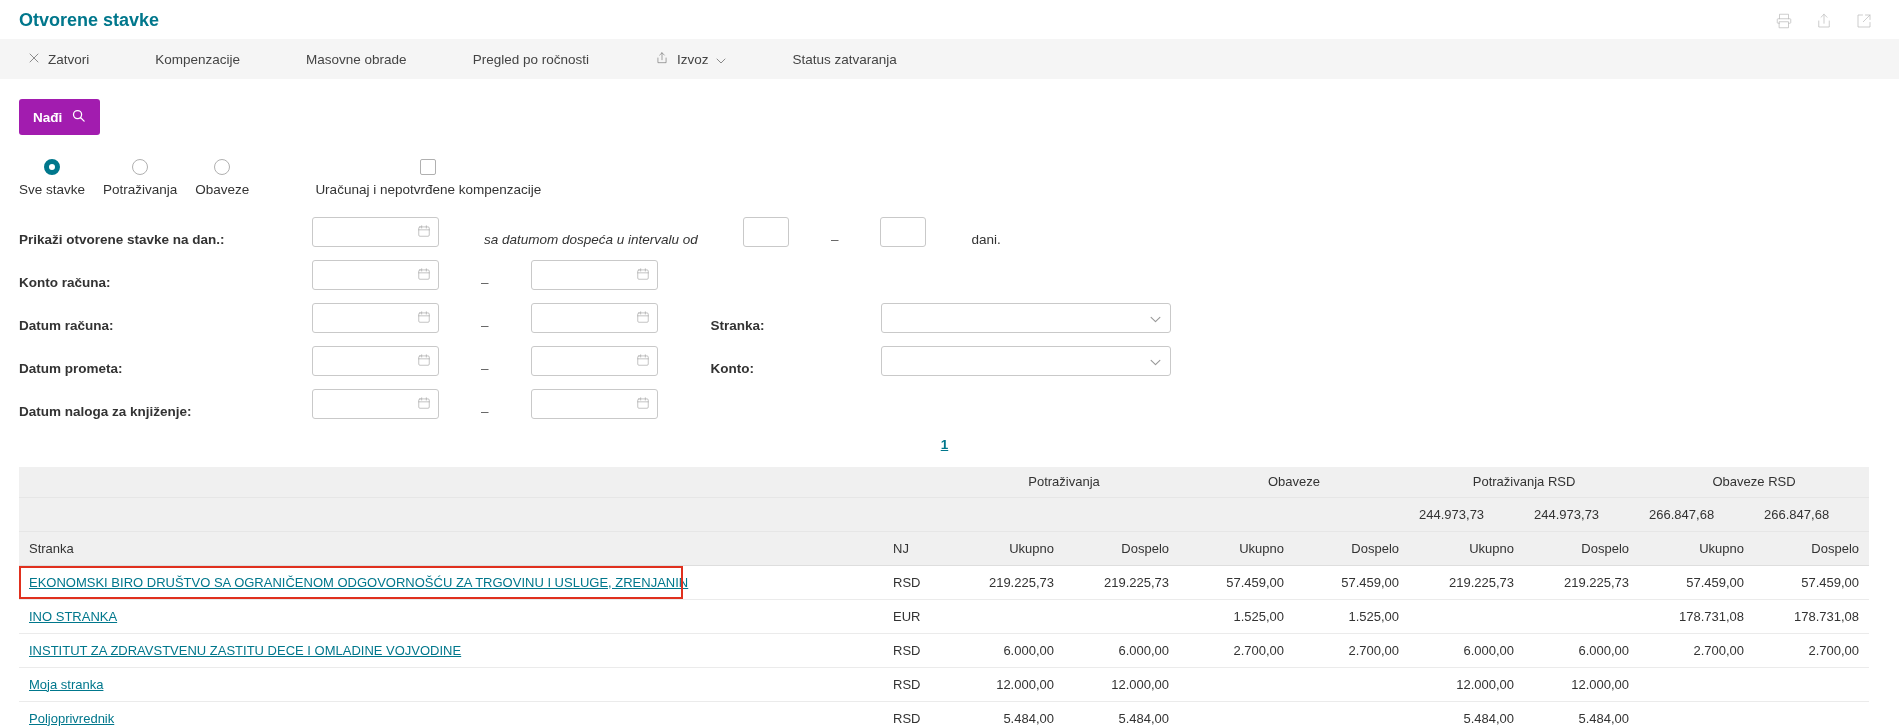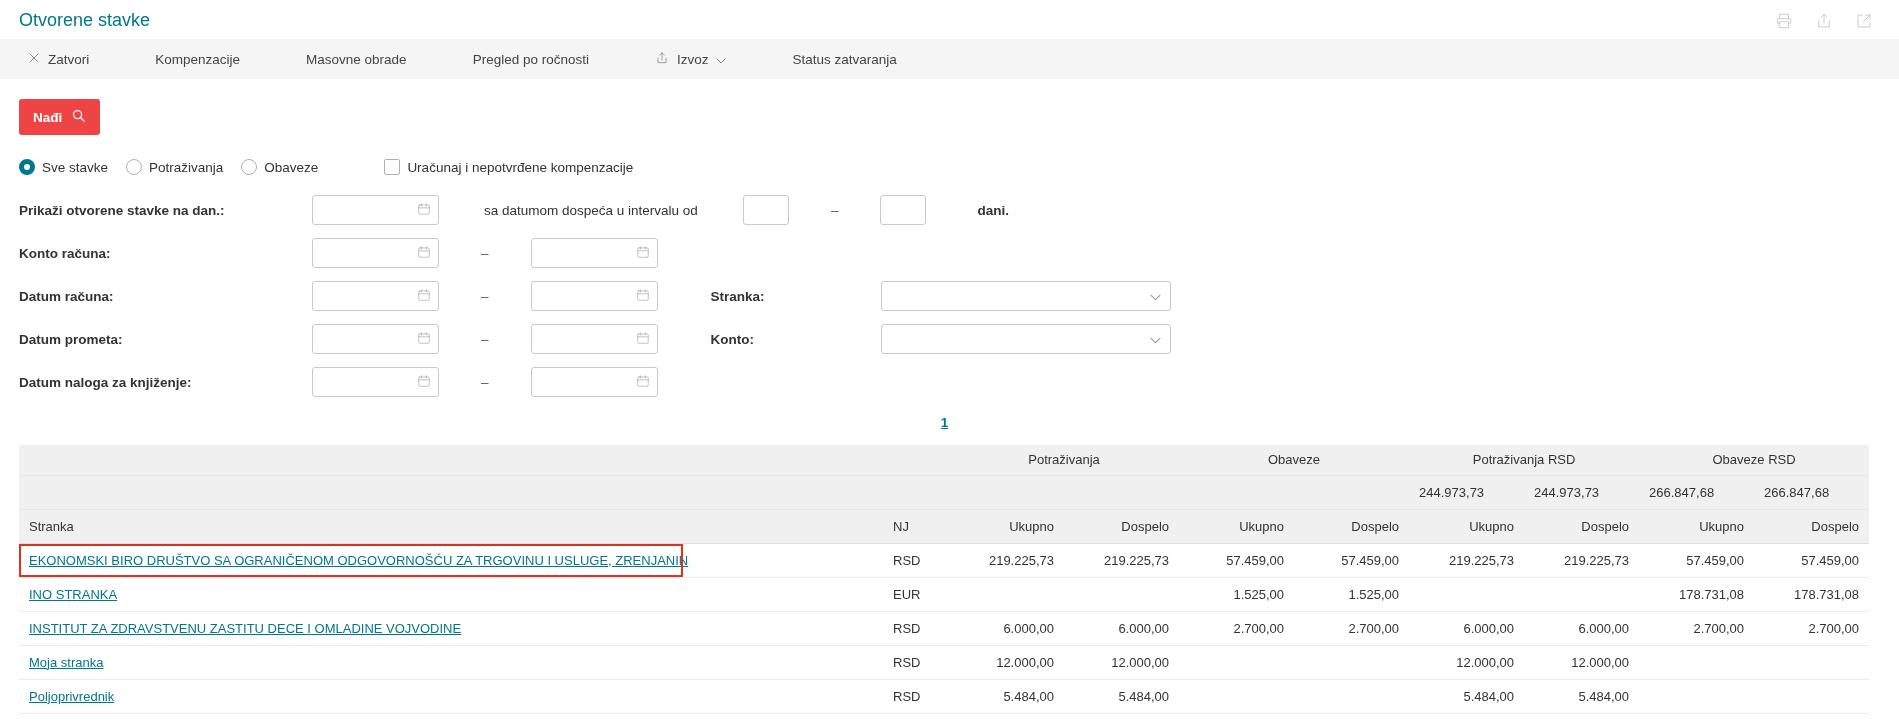--- a/index.html
+++ b/index.html
@@ -2,60 +2,60 @@
 <html><head>
 <meta charset="utf-8">
 <style>
   * { margin:0; padding:0; box-sizing:border-box; }
   html, body { width:1899px; height:726px; overflow:hidden; background:#fff;
     font-family:"Liberation Sans", sans-serif; color:#333; }
   .page { width:1899px; height:726px; position:relative; }
 
   
   .top { display:flex; justify-content:space-between; align-items:center; padding:10px 26px 8px 19px; }
-  .page-title { font-size:18px; font-weight:normal; color:#00778c; }
+  .page-title { font-size:18px; font-weight:bold; color:#00778c; }
   .top-icons { display:flex; gap:22px; align-items:center; }
   .hicon { display:inline-flex; cursor:pointer; }
   .hicon svg { width:18px; height:18px; stroke:#bcbcbc; fill:none; stroke-linecap:round; stroke-linejoin:round; }
 
   
   .toolbar { background:#f5f5f5; height:40px; display:flex; align-items:center; gap:66px; padding:0 28px; font-size:13.5px; color:#444; }
   .tb-item { display:flex; align-items:center; gap:8px; cursor:pointer; white-space:nowrap; }
   .tb-item svg { stroke:#8c8c8c; fill:none; stroke-linecap:round; stroke-linejoin:round; }
   .icon-x svg { width:12px; height:12px; }
   .icon-export svg { width:14px; height:14px; stroke:#666; }
   .icon-chev svg { width:10px; height:6px; stroke:#888; }
 
   
   .find-btn { margin:20px 0 0 19px; display:inline-flex; align-items:center; gap:9px;
-    background:#ef4444; color:#fff; border:none; border-radius:3px; padding:9px 14px;
+    background:#a21caf; color:#fff; border:none; border-radius:3px; padding:9px 14px;
     font-size:13.5px; font-weight:bold; font-family:"Liberation Sans", sans-serif; cursor:pointer; }
   .find-btn svg { width:15px; height:15px; stroke:#fff; fill:none; stroke-linecap:round; }
 
   
   .options { margin:24px 0 0 19px; display:flex; align-items:center; font-size:13.5px; }
-  .opt { display:flex; align-items:center; gap:7px; margin-right:18px; cursor:pointer; }
+  .opt { display:flex; align-items:center; gap:7px; margin-right:18px; cursor:pointer;flex-direction:column; }
   .radio { width:16px; height:16px; border-radius:50%; border:1px solid #b0b0b0; background:#fff; flex:0 0 auto; }
   .radio.checked { border:5px solid #00778c; }
   .checkbox { width:16px; height:16px; border:1px solid #b0b0b0; border-radius:2px; background:#fff; flex:0 0 auto; }
   .opt.cb { margin-left:48px; }
 
   
   .filters { margin:20px 0 0 19px; }
-  .f-row { display:flex; align-items:center; margin-bottom:13px; font-size:13.5px;gap:33px; }
+  .f-row { display:flex; align-items:flex-end; margin-bottom:13px; font-size:13.5px;gap:33px; }
   .f-label { width:260px; font-weight:bold; flex:0 0 auto; }
   .date-input { width:127px; height:30px; border:1px solid #c9c9c9; border-radius:3px; background:#fff;
     display:flex; align-items:center; justify-content:flex-end; padding-right:7px; cursor:text; flex:0 0 auto; }
   .date-input svg, .cal svg { width:14px; height:14px; stroke:#9a9a9a; fill:none; stroke-linecap:round; }
   .dash { margin:0 9px; color:#555; }
-  .inline-text { margin-left:12px; }
+  .inline-text { margin-left:12px;font-style:italic; }
   .mini-input { width:46px; height:30px; border:1px solid #c9c9c9; border-radius:3px; background:#fff; margin-left:12px; cursor:text; flex:0 0 auto; }
   .mini-input + .dash { margin:0 0 0 9px; }
   .mini2 { margin-left:9px; }
-  .suffix { margin-left:18px;font-weight:bold; }
+  .suffix { margin-left:12px; }
   .side-label { margin-left:20px; width:137px; font-weight:bold; flex:0 0 auto; }
   .select { width:290px; height:30px; border:1px solid #c9c9c9; border-radius:3px; background:#fff;
     display:flex; align-items:center; justify-content:flex-end; padding-right:9px; cursor:pointer; flex:0 0 auto; }
   .select svg { width:11px; height:7px; stroke:#999; fill:none; stroke-linecap:round; stroke-linejoin:round; }
 
   
   .pagination { width:1851px; margin:16px 0 14px 19px; text-align:center; }
   .page-link { color:#00778c; font-weight:bold; font-size:13.5px; text-decoration:underline; cursor:pointer; }
 
   

